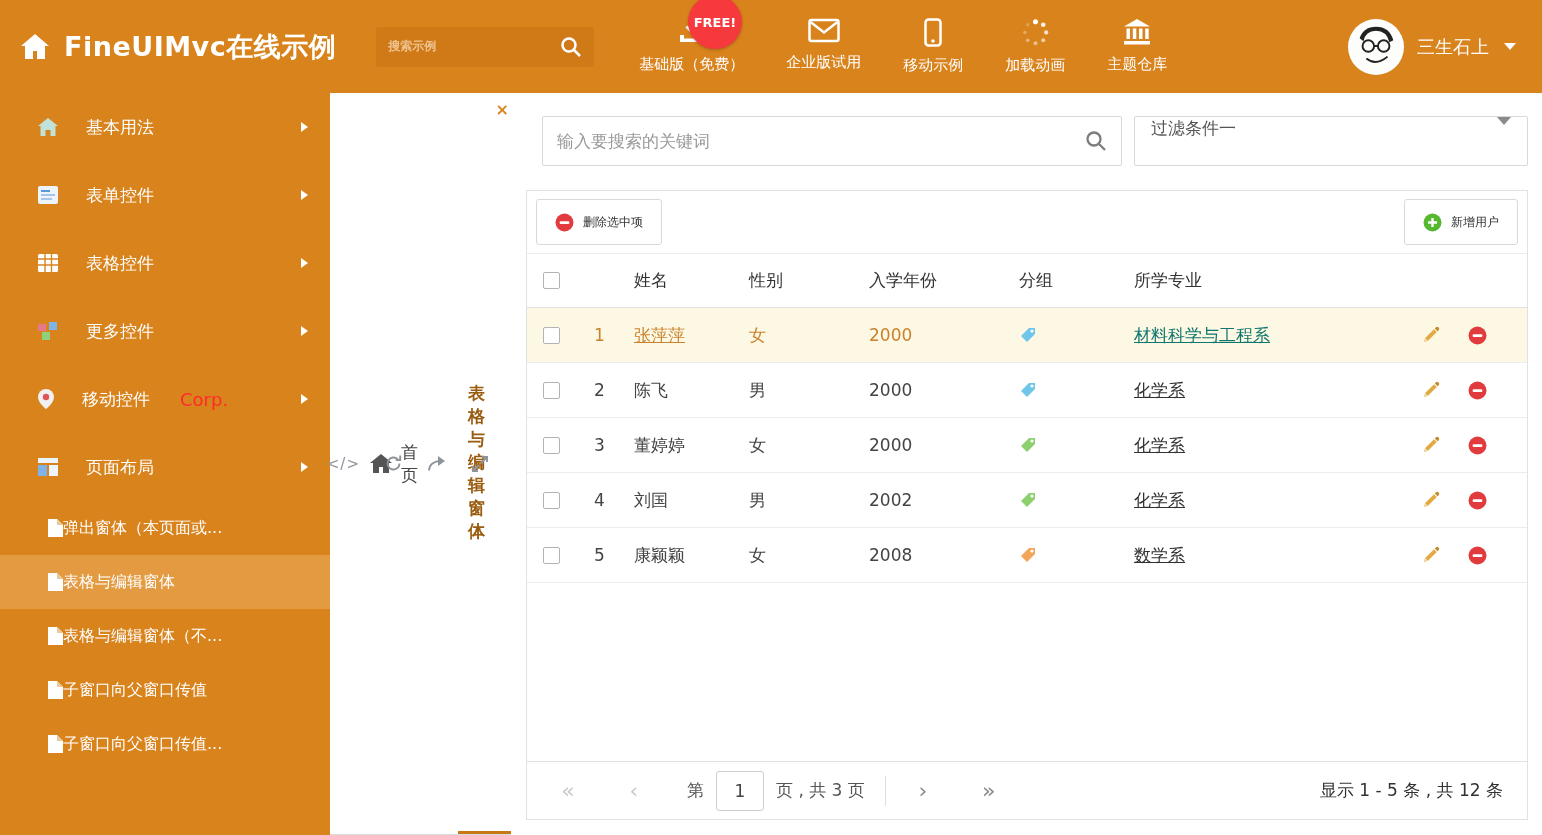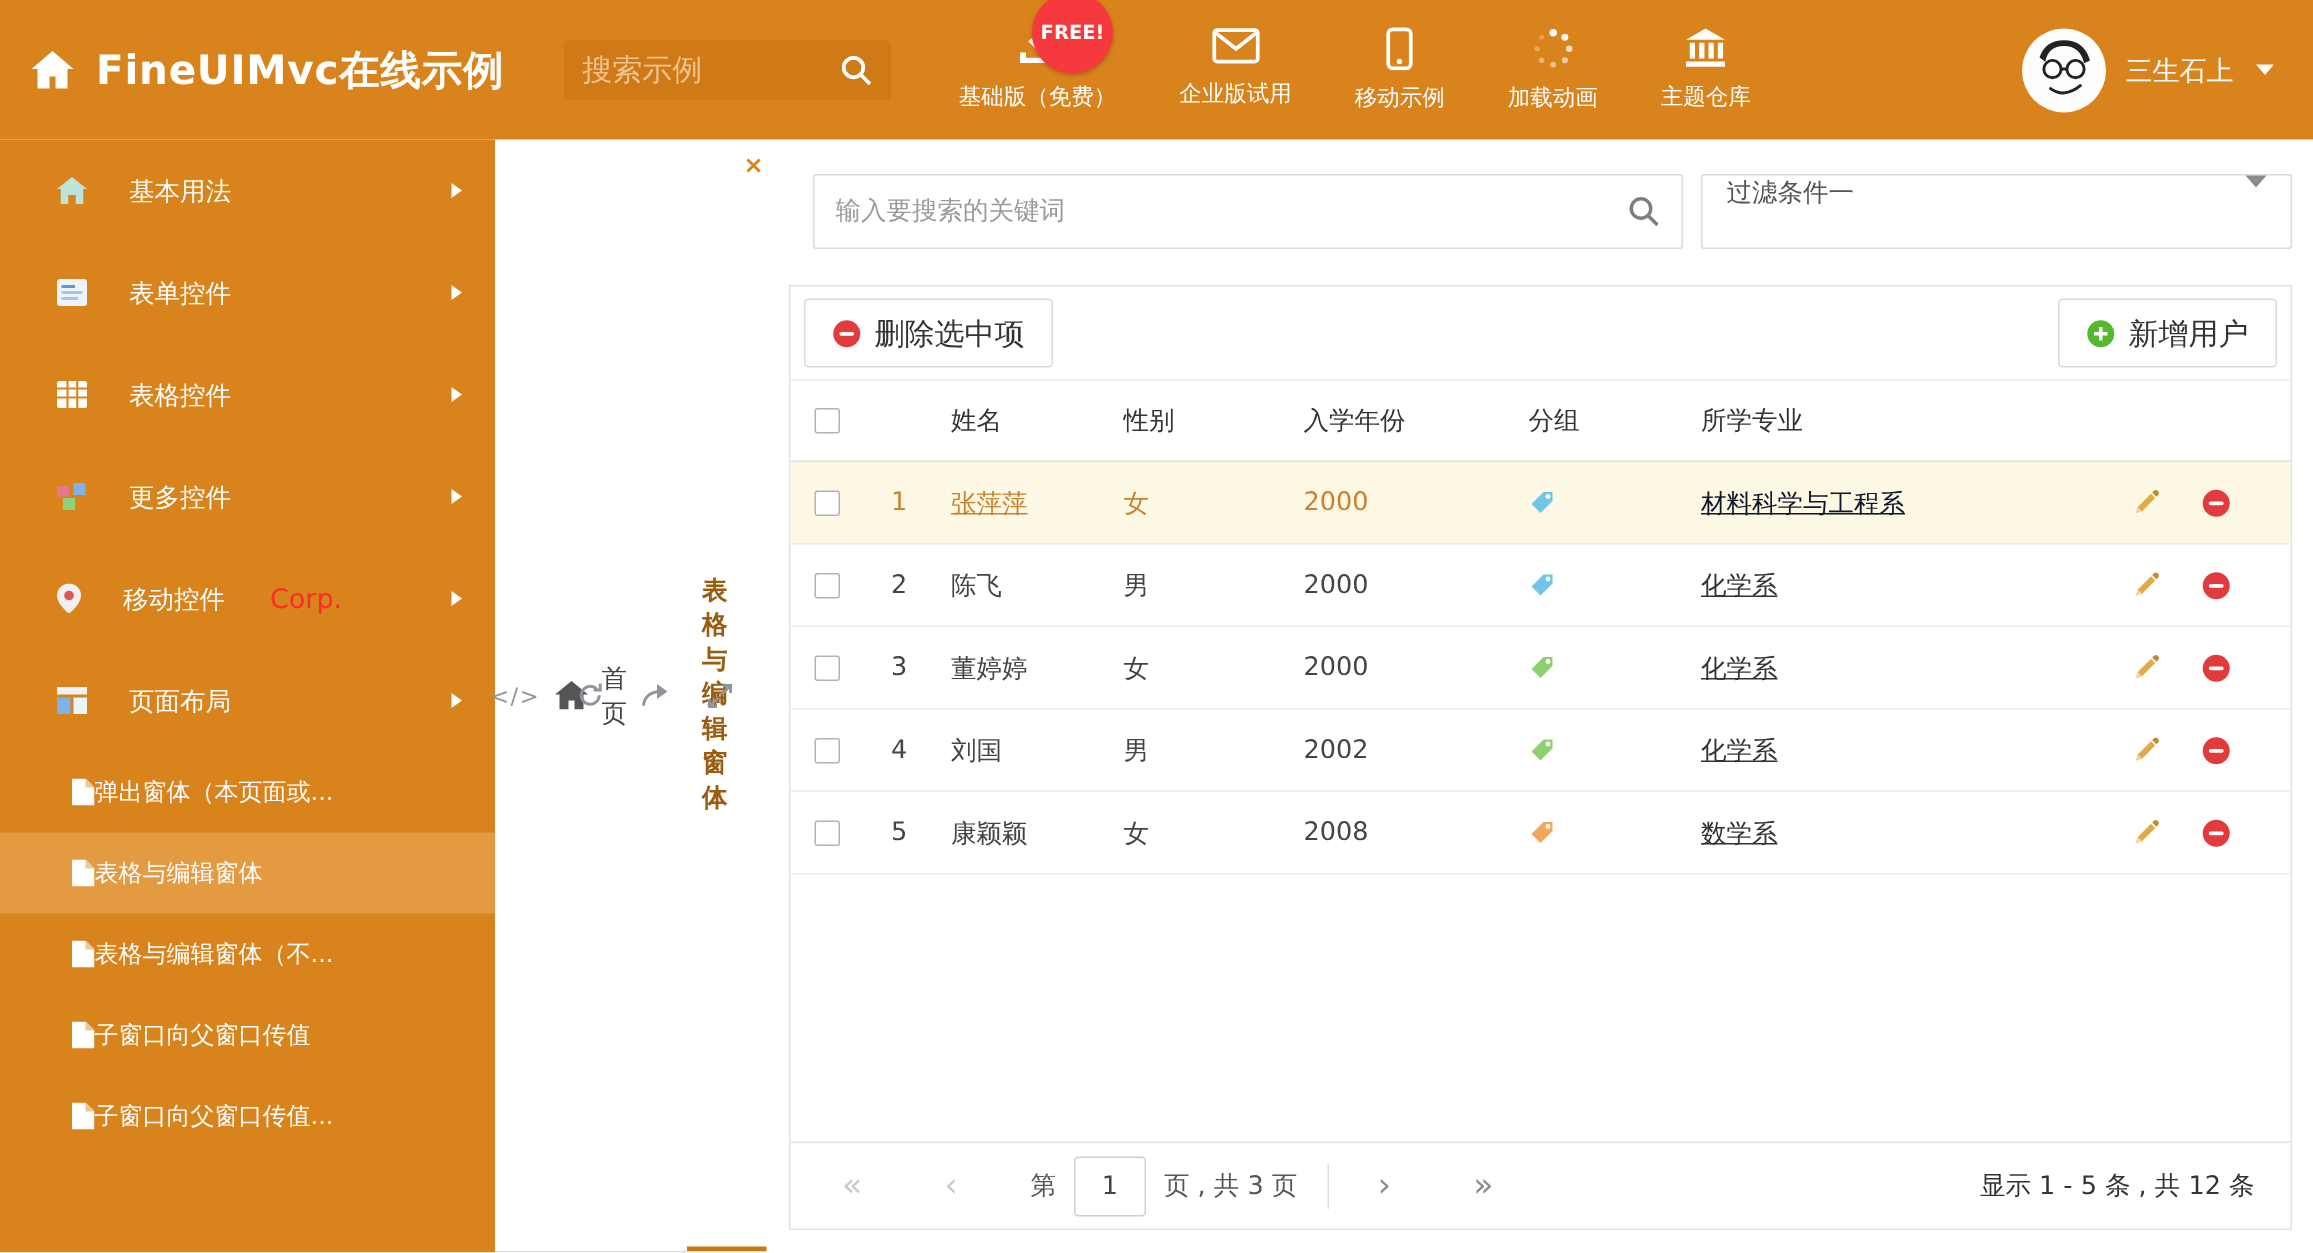--- a/index.html
+++ b/index.html
@@ -5,21 +5,21 @@
   * { box-sizing:border-box; margin:0; padding:0; }
   html,body { width:1542px; height:835px; }
   body { font-family:"DejaVu Sans","Liberation Sans",sans-serif; overflow:hidden; background:#fff; }
   .app { width:1542px; height:835px; display:flex; flex-direction:column; }
 
   
   .header { flex:0 0 93px; background:#d9831d; display:flex; align-items:center; color:#fff; position:relative; }
   .logo { display:flex; align-items:center; margin-left:20px; gap:14px; cursor:pointer; }
   .logo-title { font-size:27px; font-weight:bold; letter-spacing:.5px; white-space:nowrap; }
   .hdr-search { margin-left:40px; width:218px; height:40px; background:#cf7a16; border-radius:3px; display:flex; align-items:center; padding:0 12px; cursor:text; }
-  .hdr-search-ph { color:#efc392; font-size:20px; flex:1; }
+  .hdr-search-ph { color:#efc392; font-size:12px; flex:1;font-weight:bold; }
   .free-badge { position:absolute; left:688px; top:-5px; width:54px; height:54px; border-radius:50%; background:#f5393d; color:#fff; font-weight:bold; font-size:13px; display:flex; align-items:center; justify-content:center; box-shadow:0 1px 3px rgba(0,0,0,.25); z-index:2; }
   .hdr-nav { display:flex; margin-left:24px; }
   .hdr-nav-item { display:flex; flex-direction:column; align-items:center; gap:9px; padding:0 21px; cursor:pointer;text-align:right; }
   .hdr-nav-label { font-size:15px; white-space:nowrap; }
   .hdr-user { margin-left:auto; margin-right:26px; display:flex; align-items:center; gap:13px; cursor:pointer; }
   .avatar { width:56px; height:56px; border-radius:50%; border:3px solid rgba(255,255,255,.95); overflow:hidden; background:#fdfdfb; flex:0 0 56px; }
   .hdr-username { font-size:18px; white-space:nowrap; }
   .caret-down-white { width:0; height:0; border-left:6px solid transparent; border-right:6px solid transparent; border-top:7px solid #fff; margin-left:2px; }
 
   .body-row { flex:1; display:flex; min-height:0; }
@@ -47,29 +47,29 @@
   .content { flex:1; display:flex; flex-direction:column; padding:23px 14px 15px 15px; min-height:0; }
   .filter-row { display:flex; gap:12px; margin-bottom:24px; flex:0 0 50px;margin-left:16px; }
   .filter-input { flex:0 0 580px; border:1px solid #d9d9d9; border-radius:2px; display:flex; align-items:center; padding:0 14px; background:#fff; }
   .filter-input input { border:none; outline:none; flex:1; font-size:17px; color:#444; font-family:inherit; background:transparent; }
   .filter-input input::placeholder { color:#9a9a9a; }
   .filter-select { flex:1; border:1px solid #d9d9d9; border-radius:2px; display:flex; align-items:flex-start; padding:0 16px; font-size:17px; color:#555; cursor:pointer; background:#fff; }
   .caret-down-gray { width:0; height:0; border-left:7px solid transparent; border-right:7px solid transparent; border-top:8px solid #8b8b8b; margin-left:auto; }
 
   .panel { flex:1; border:1px solid #e2e2e2; display:flex; flex-direction:column; min-height:0; background:#fff; }
   .panel-toolbar { flex:0 0 62px; display:flex; align-items:center; justify-content:space-between; padding:0 9px; }
-  .btn { height:46px; border:1px solid #d9d9d9; border-radius:3px; background:#fff; display:flex; align-items:center; gap:9px; padding:0 18px; font-size:20px; color:#333; cursor:pointer; font-family:inherit; }
+  .btn { height:46px; border:1px solid #d9d9d9; border-radius:3px; background:#fff; display:flex; align-items:center; gap:9px; padding:0 18px; font-size:12px; color:#333; cursor:pointer; font-family:inherit; }
 
   .grid-row { display:grid; grid-template-columns:55px 40px 115px 120px 150px 115px 1fr 155px; align-items:center; height:55px; border-bottom:1px solid #ececec; font-size:17px; color:#444; }
   .grid-head { border-top:1px solid #ececec; border-bottom:1px solid #e0e0e0; color:#333; }
   .cell { padding-left:12px; }
   .checkbox { width:17px; height:17px; border:1px solid #b3b3b3; border-radius:2px; background:#fff; margin-left:16px; cursor:pointer; }
   .cell-link { text-decoration:underline; color:#333; cursor:pointer; }
   .grid-row.selected { background:#fcf8e3; color:#c9822d; }
-  .grid-row.selected .cell-link { color:#0f172a; }
+  .grid-row.selected .cell-link { color:#0f766e; }
   .grid-row.selected .cell-name { text-decoration:underline; }
   .cell-actions { display:flex; justify-content:flex-end; align-items:center; gap:28px; padding-right:40px; }
   .icon-btn { cursor:pointer; display:flex; }
 
   .pager { margin-top:auto; flex:0 0 58px; border-top:1px solid #e2e2e2; display:flex; align-items:center; padding:0 24px; font-size:17px; color:#555; }
   .pg-arrow { font-size:22px; color:#8b8b8b; cursor:pointer; width:34px; text-align:center; user-select:none; }
   .pg-arrow.disabled { color:#c9c9c9; }
   .pg-first { margin-right:32px; }
   .pg-prev { margin-right:36px; }
   .pg-next { margin-right:32px; }

